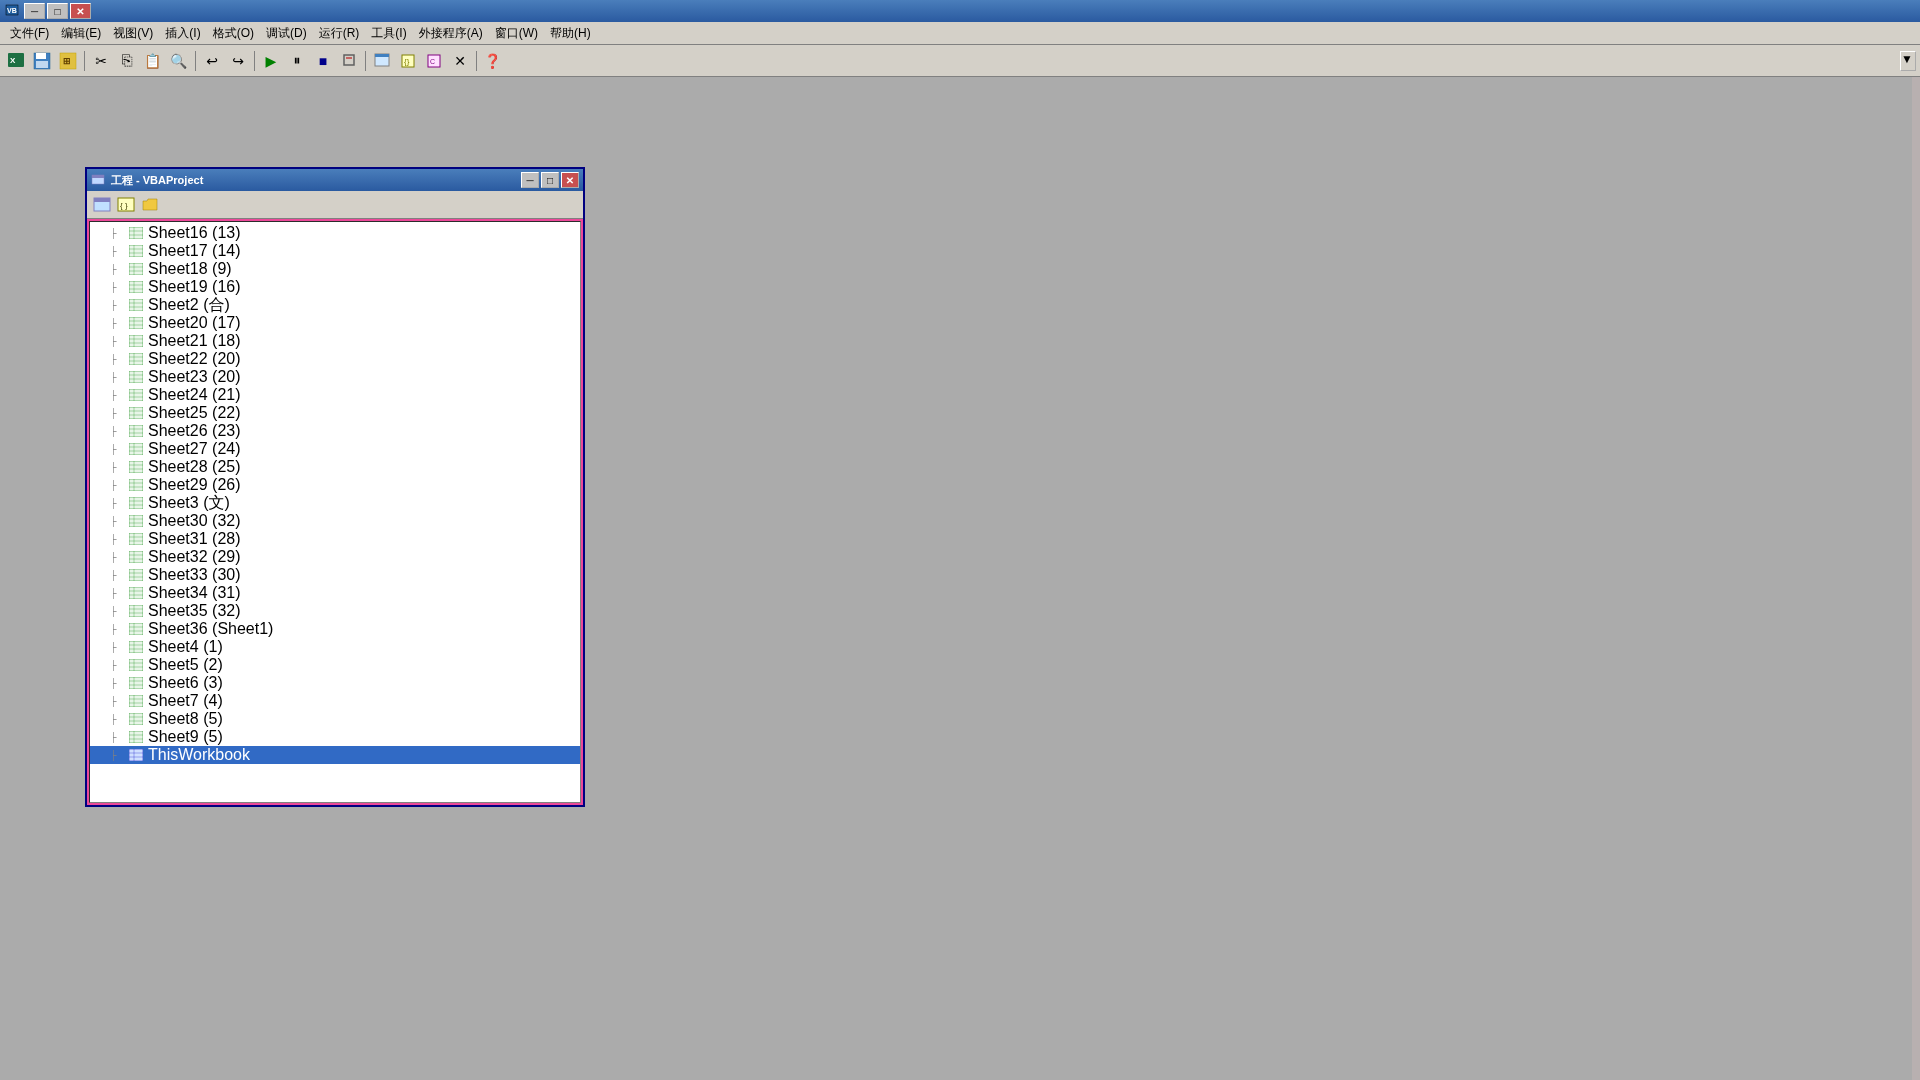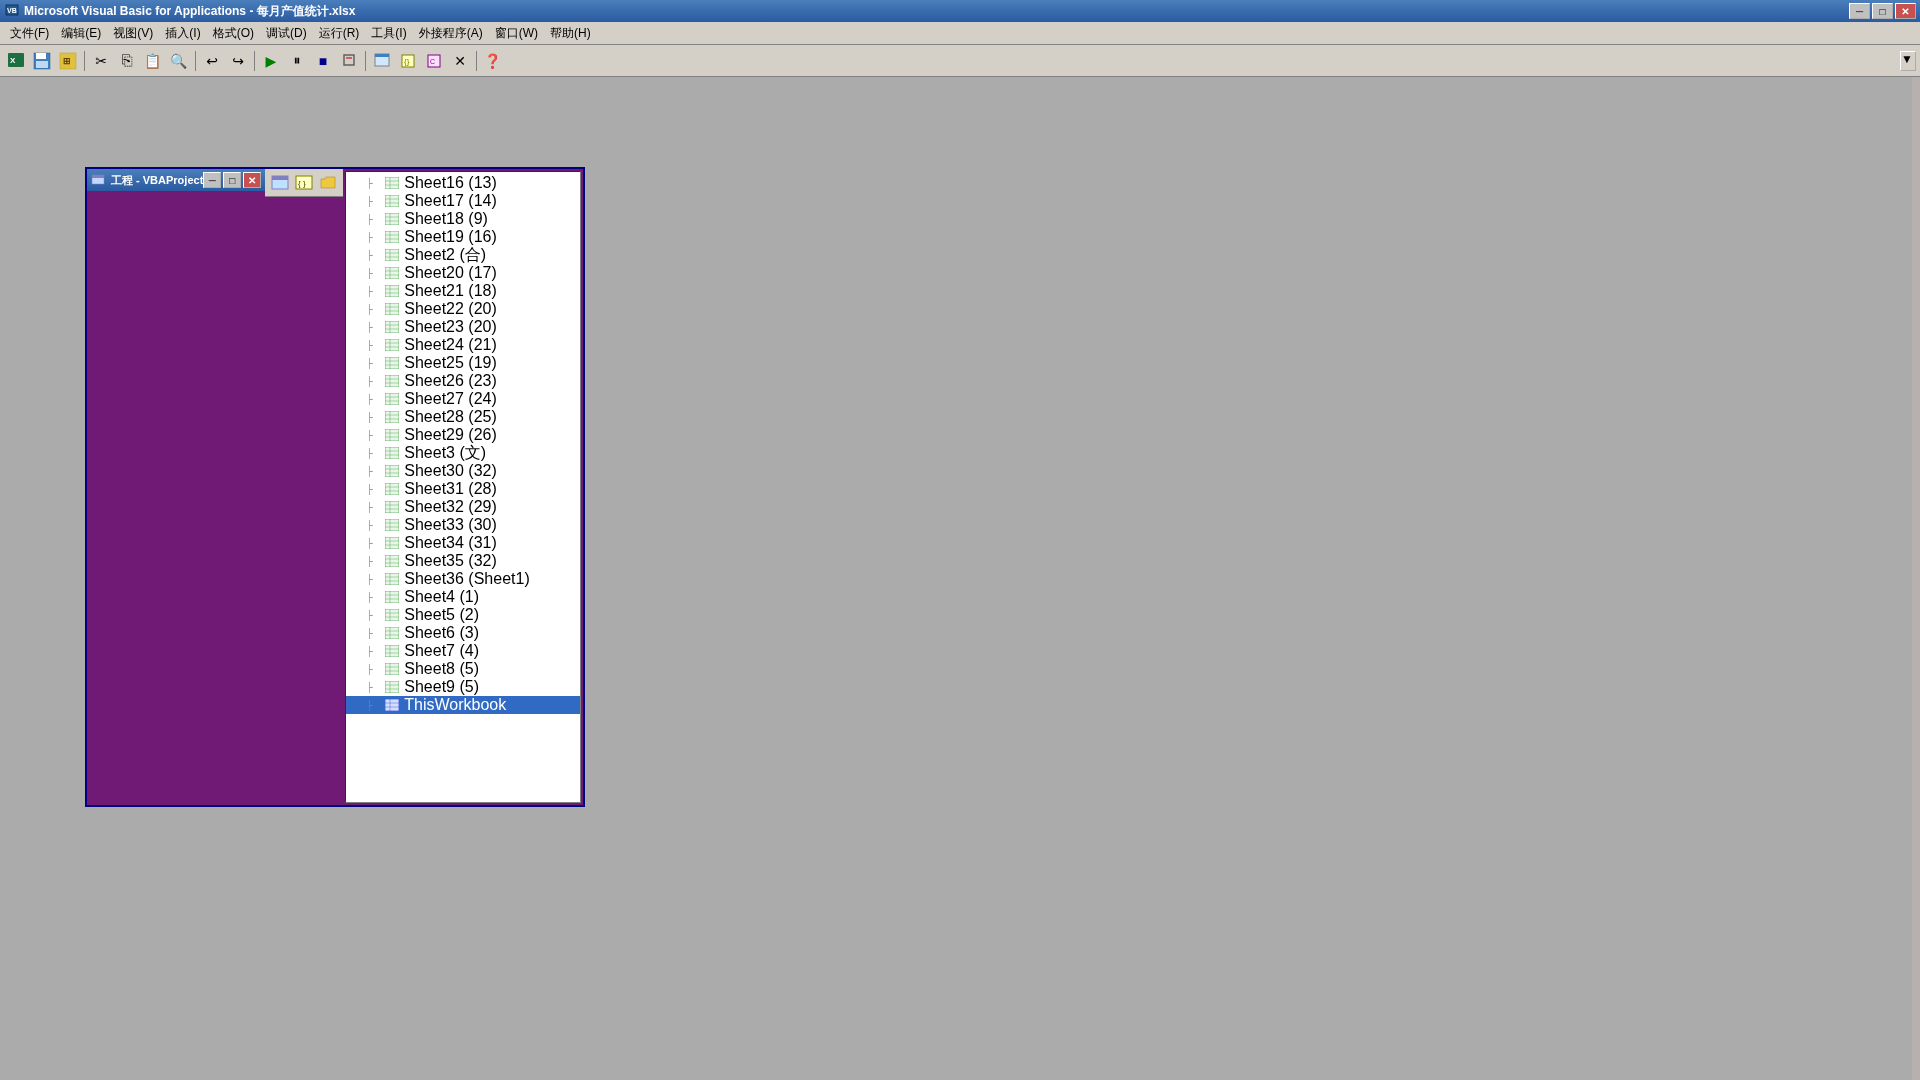--- a/index.html
+++ b/index.html
@@ -119,24 +119,24 @@
       position: relative;
     }
 
     
     .vba-window {
       position: absolute;
       top: 90px;
       left: 85px;
       width: 500px;
       height: 640px;
-      background: #701a75;
+      background: #ec4899;
       border: 2px solid #000080;
       display: flex;
-      flex-direction: row;
+      flex-direction: column;
     }
     .vba-title-bar {
       height: 22px;
       background: linear-gradient(to bottom, #4a7ebb, #2a5aa0);
       display: flex;
       align-items: center;
       padding: 0 4px;
       color: white;
       font-size: 11px;
       font-weight: bold;
@@ -271,21 +271,20 @@
 </head>
 <body>
 
 <div class="title-bar">
   <div class="title-bar-icon">
     <svg width="14" height="14" viewBox="0 0 14 14">
       <rect x="1" y="1" width="12" height="10" fill="#1e5c9e" stroke="#000" stroke-width="0.5"></rect>
       <text x="2" y="9" font-size="7" fill="white" font-weight="bold">VB</text>
     </svg>
   </div>
-  <div class="title-bar-text">Microsoft Visual Basic for Applications - 每月产值统计.xlsx</div>
   <div class="title-bar-buttons">
     <div class="title-bar-btn">─</div>
     <div class="title-bar-btn">□</div>
     <div class="title-bar-btn close">✕</div>
   </div>
 </div>
 
 <div class="menu-bar">
   <div class="menu-item">文件(F)</div>
   <div class="menu-item">编辑(E)</div>
@@ -532,21 +531,21 @@
           <div class="tree-item">
             <span class="connector">├</span>
             <span class="item-icon">
               <svg width="14" height="12" viewBox="0 0 14 12">
       <rect x="0" y="0" width="14" height="12" fill="#e8f5e8" stroke="#008000" stroke-width="0.5"></rect>
       <line x1="0" y1="4" x2="14" y2="4" stroke="#008000" stroke-width="0.3"></line>
       <line x1="0" y1="8" x2="14" y2="8" stroke="#008000" stroke-width="0.3"></line>
       <line x1="5" y1="0" x2="5" y2="12" stroke="#008000" stroke-width="0.3"></line>
     </svg>
             </span>
-            <span class="item-label">Sheet25  (19)</span>
+            <span class="item-label">Sheet25  (22)</span>
           </div>
           <div class="tree-item">
             <span class="connector">├</span>
             <span class="item-icon">
               <svg width="14" height="12" viewBox="0 0 14 12">
       <rect x="0" y="0" width="14" height="12" fill="#e8f5e8" stroke="#008000" stroke-width="0.5"></rect>
       <line x1="0" y1="4" x2="14" y2="4" stroke="#008000" stroke-width="0.3"></line>
       <line x1="0" y1="8" x2="14" y2="8" stroke="#008000" stroke-width="0.3"></line>
       <line x1="5" y1="0" x2="5" y2="12" stroke="#008000" stroke-width="0.3"></line>
     </svg>

